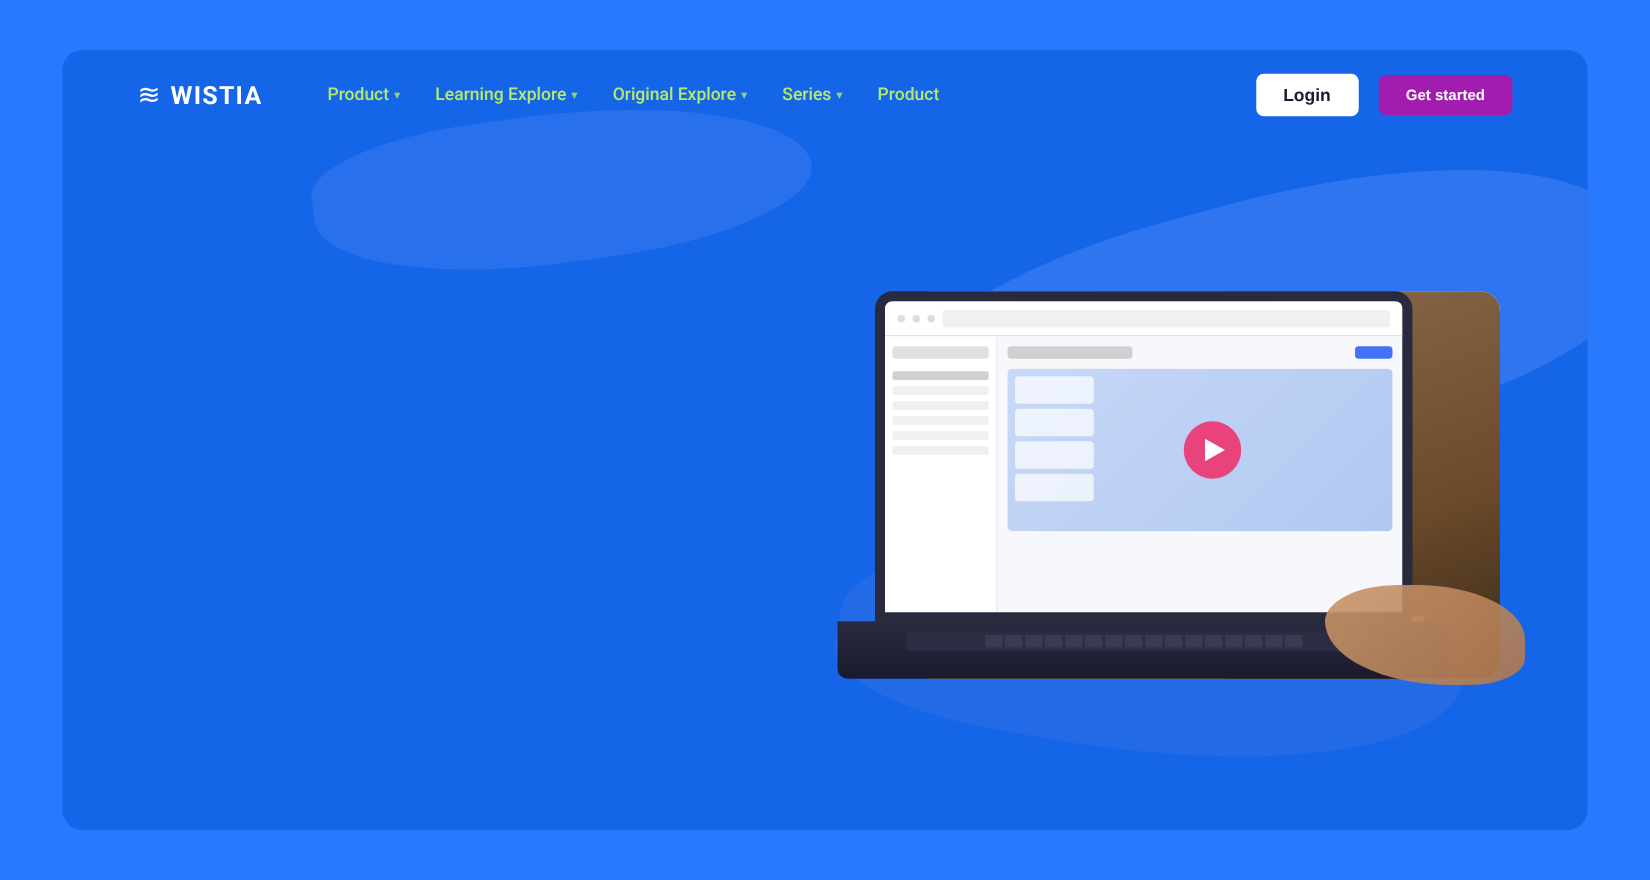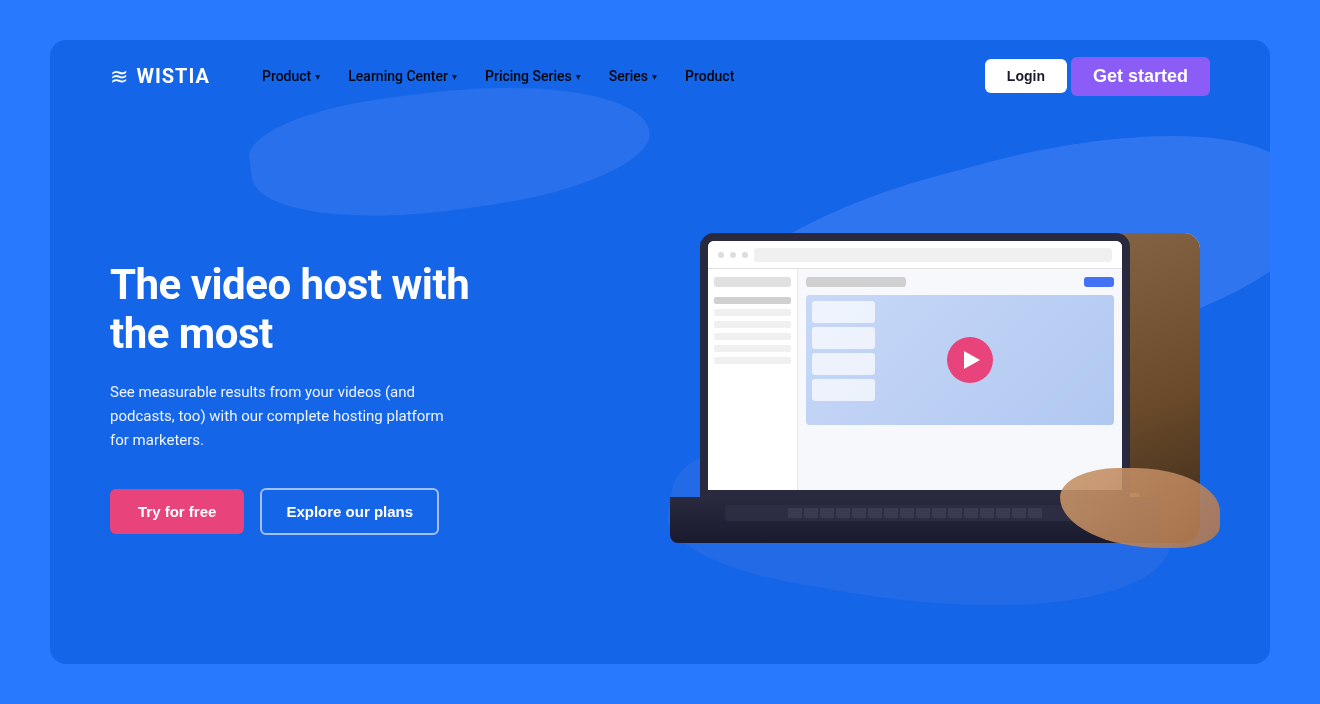--- a/index.html
+++ b/index.html
@@ -78,57 +78,57 @@
       letter-spacing: 1px;
       text-transform: uppercase;
     }
     .nav-links {
       display: flex;
       align-items: center;
       gap: 4px;
       flex: 1;
     }
     .nav-item {
-      color: #000000;
+      color: #bef264;
       font-size: 14px;
       font-weight: 500;
       padding: 8px 12px;
       cursor: pointer;
       display: flex;
       align-items: center;
       gap: 4px;
       opacity: 0.95;
       white-space: nowrap;
     }
     .nav-item .chevron {
       font-size: 10px;
       opacity: 0.8;
     }
     .nav-actions {
       display: flex;
       align-items: center;
-      gap: 4px;
+      gap: 16px;
     }
     .btn-login {
       background: #fff;
       color: #1a1a2e;
       border: none;
       border-radius: 6px;
       padding: 9px 22px;
       font-size: 14px;
       font-weight: 600;
       cursor: pointer;
     }
     .btn-get-started {
-      background: #8b5cf6;
+      background: #a21caf;
       color: #fff;
       border: none;
       border-radius: 6px;
       padding: 9px 22px;
-      font-size: 18px;
+      font-size: 12px;
       font-weight: 600;
       cursor: pointer;
     }
     
     .hero {
       position: relative;
       z-index: 10;
       display: flex;
       align-items: center;
       padding: 20px 60px 0 60px;
@@ -420,51 +420,43 @@
       <span class="logo-icon">≋</span>
       <span class="logo-text">WISTIA</span>
     </div>
 
     <div class="nav-links">
       <div class="nav-item">
         <span>Product</span>
         <span class="chevron">▾</span>
       </div>
       <div class="nav-item">
-        <span>Learning Center</span>
+        <span>Learning Explore</span>
         <span class="chevron">▾</span>
       </div>
       <div class="nav-item">
-        <span>Pricing Series</span>
+        <span>Original Explore</span>
         <span class="chevron">▾</span>
       </div>
       <div class="nav-item">
         <span>Series</span>
         <span class="chevron">▾</span>
       </div>
       <div class="nav-item">
         <span>Product</span>
       </div>
     </div>
 
     <div class="nav-actions">
       <button class="btn-login">Login</button>
       <button class="btn-get-started">Get started</button>
     </div>
   </nav>
 
   <section class="hero">
-    <div class="hero-text">
-      <h1 class="hero-heading">The video host with the most</h1>
-      <p class="hero-subtext">See measurable results from your videos (and podcasts, too) with our complete hosting platform for marketers.</p>
-      <div class="hero-buttons">
-        <button class="btn-try">Try for free</button>
-        <button class="btn-explore">Explore our plans</button>
-      </div>
-    </div>
 
     <div class="hero-visual">
       <div class="right-image-area">
 
         <div class="image-bg-yellow">
 
           <div class="person-photo-sim"></div>
 
           <div class="desk-surface"></div>
         </div>

